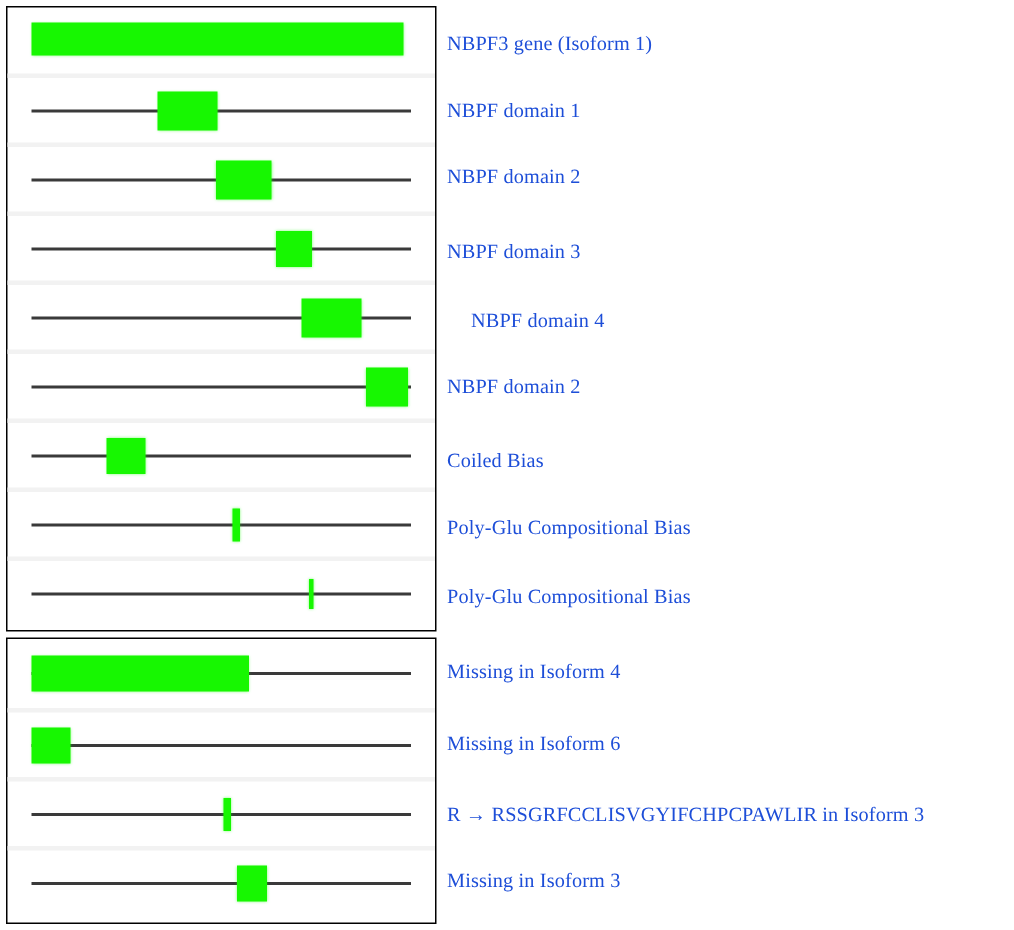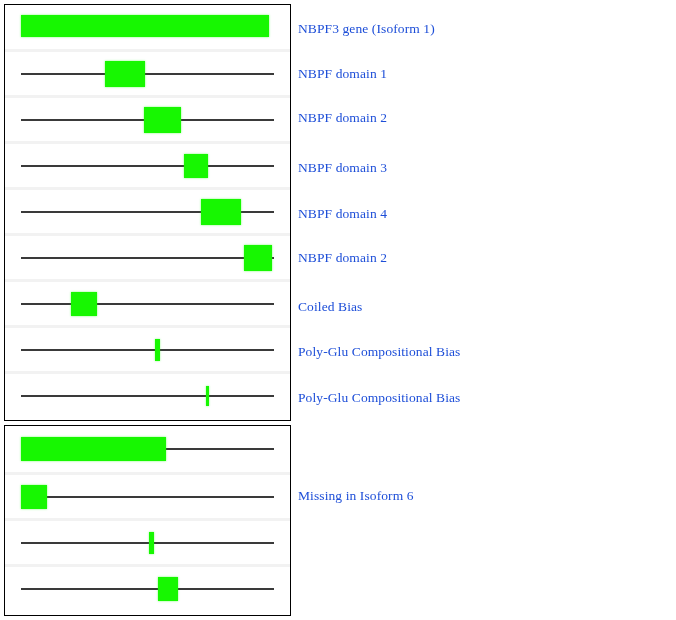--- a/index.html
+++ b/index.html
@@ -168,20 +168,23 @@
         <div class="feature" style="left:153px; width:20px; height:24px; margin-top:-12px;"></div>
       </div>
 
     </div>
   </div>
 
   <div class="label" style="top:21px;">NBPF3  gene (Isoform  1)</div>
   <div class="label" style="top:66px;">NBPF  domain 1</div>
   <div class="label" style="top:110px;">NBPF  domain 2</div>
   <div class="label" style="top:160px;">NBPF  domain 3</div>
-  <div class="label" style="top:206px;">NBPF  domain 4</div>
+  <div class="label" style="top:206px;margin-left:16px;">NBPF  domain 4</div>
   <div class="label" style="top:250px;">NBPF  domain 2</div>
   <div class="label" style="top:299px;">Coiled  Bias</div>
   <div class="label" style="top:344px;">Poly-Glu  Compositional  Bias</div>
   <div class="label" style="top:390px;">Poly-Glu  Compositional  Bias</div>
+  <div class="label" style="top:440px;">Missing  in  Isoform 4</div>
   <div class="label" style="top:488px;">Missing  in  Isoform 6</div>
+  <div class="label" style="top:535px;">R → RSSGRFCCLISVGYIFCHPCPAWLIR  in  Isoform 3</div>
+  <div class="label" style="top:579px;">Missing  in  Isoform 3</div>
 
 </div>
 
 </body></html>

